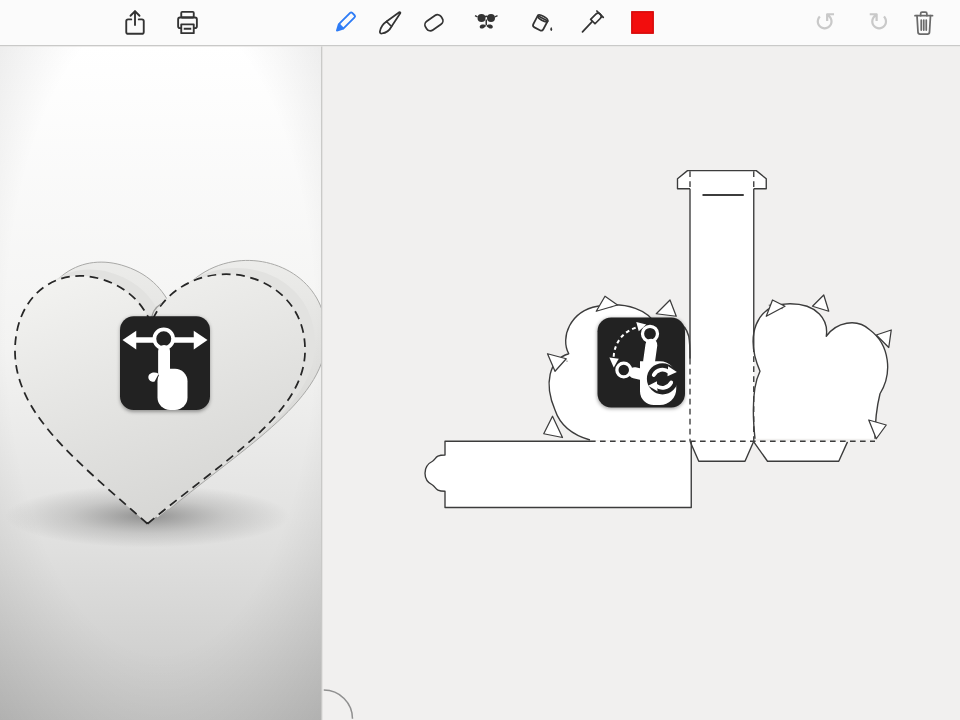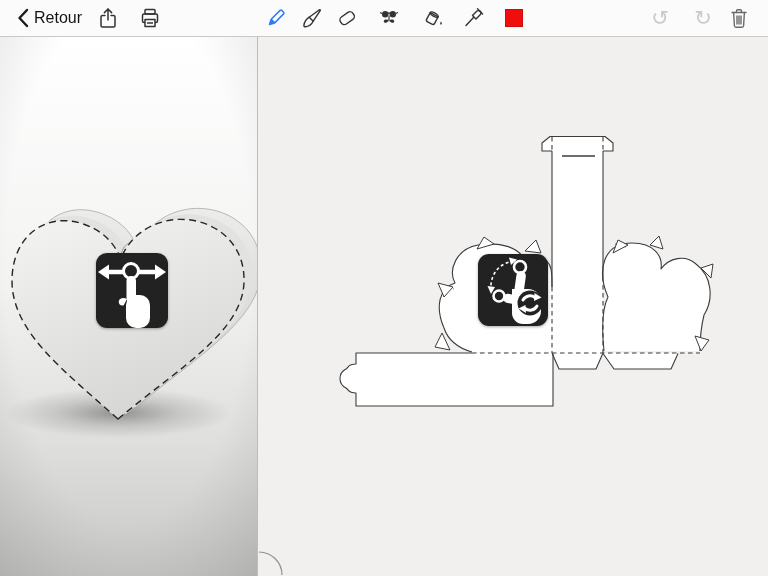--- a/index.html
+++ b/index.html
@@ -33,28 +33,20 @@
   .badge-left{left:96px;top:216px;width:72px;height:75px;}
   .badge-right{left:220px;top:217px;width:70px;height:72px;}
   .curl{position:absolute;left:0;bottom:0;}
   svg{display:block;}
 </style>
 </head>
 <body>
 
 <div class="topbar">
 
-  <button class="back" title="Retour">
-    <span>
-      <svg width="18" height="24" viewBox="0 0 18 24">
-          <polyline points="13,4 5.5,12 13,20" fill="none" stroke="#1c1c1c" stroke-width="2.4" stroke-linecap="round" stroke-linejoin="round"></polyline>
-        </svg>
-    </span>
-    <span class="back-label">Retour</span>
-  </button>
 
   <button class="tb" style="left:96px" title="share-icon">
     <span>
       <svg width="24" height="24" viewBox="0 0 24 24" fill="none" stroke="#333" stroke-width="1.5" stroke-linecap="round" stroke-linejoin="round">
         <path d="M9,9.5 H6.5 A1.5,1.5 0 0 0 5,11 V19.5 A1.5,1.5 0 0 0 6.5,21 H17.5 A1.5,1.5 0 0 0 19,19.5 V11 A1.5,1.5 0 0 0 17.5,9.5 H15"></path>
         <line x1="12" y1="3.2" x2="12" y2="14"></line>
         <polyline points="8.4,6.6 12,3 15.6,6.6"></polyline>
       </svg>
     </span>
   </button>

